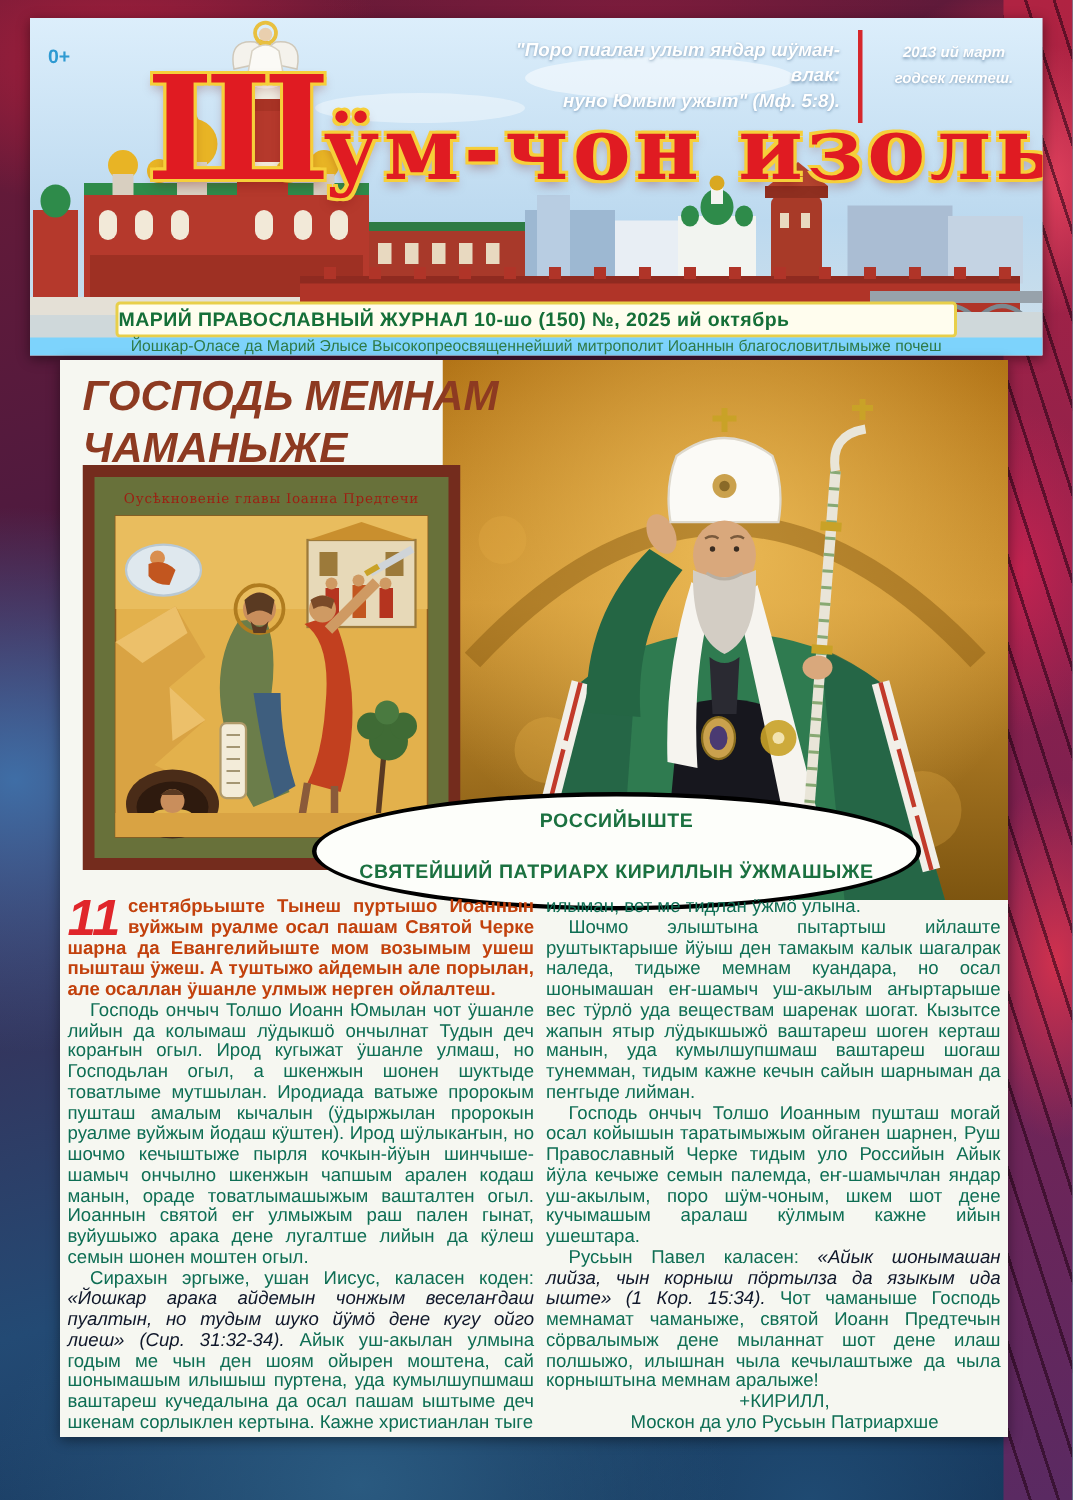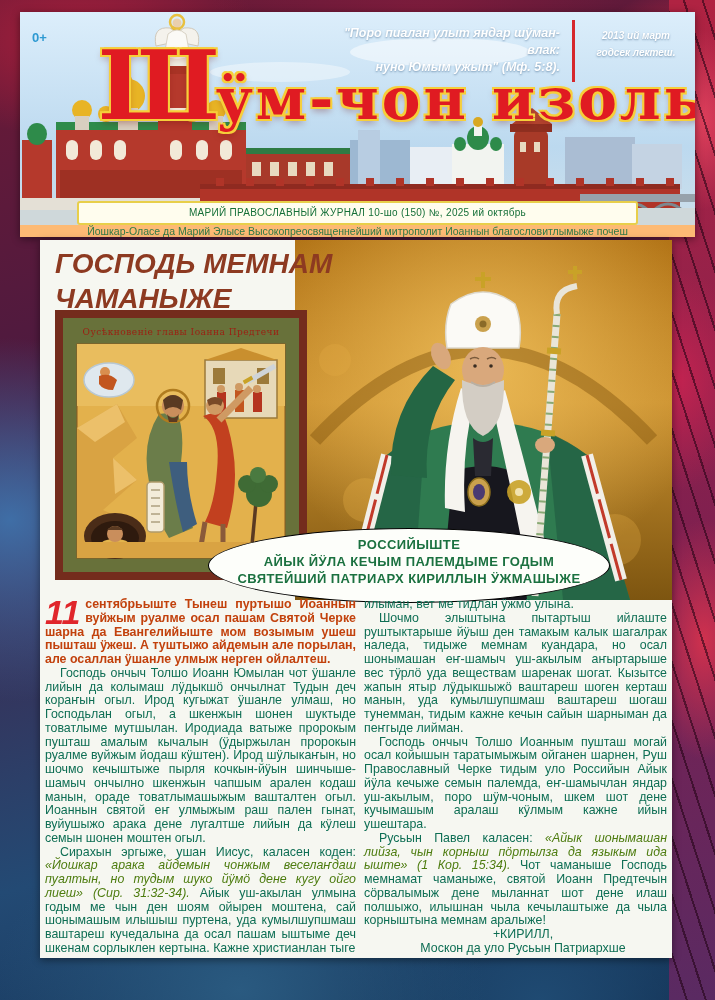--- a/index.html
+++ b/index.html
@@ -37,44 +37,44 @@
     color:#fff;font-size:10px;line-height:17px;font-style:italic;font-weight:bold;
     text-shadow:0 1px 2px rgba(40,80,120,.5);}
   .mast{position:absolute;left:78px;top:26px;white-space:nowrap;
     font-family:"DejaVu Serif",serif;font-weight:bold;color:#e01b22;line-height:1;
     text-shadow:-2px -2px 0 #f6cf3a,2px -2px 0 #f6cf3a,-2px 2px 0 #f6cf3a,2px 2px 0 #f6cf3a,0 4px 7px rgba(110,10,10,.35);}
   .m-initial{font-size:96px;letter-spacing:-4px;}
   .m-rest{font-size:58px;letter-spacing:3px;}
   .angel{position:absolute;left:130px;top:0px;}
   .banner{position:absolute;left:57px;top:189px;width:557px;height:20px;
     background:#fffdee;border:2px solid #e8cf4a;border-radius:3px;
-    text-align:center;font-size:10px;font-weight:normal;color:#156f38;line-height:20px;letter-spacing:.3px;}
-  .blessing{position:absolute;left:0;top:213px;width:675px;height:12px;background:#fdba74;
+    font-size:13px;font-weight:bold;color:#156f38;line-height:20px;letter-spacing:.3px;}
+  .blessing{position:absolute;left:0;top:213px;width:675px;height:12px;background:#7dd3fc;
     text-align:center;font-size:10.5px;color:#2e7a47;line-height:12px;}
 
   
   .content-card{position:absolute;left:40px;top:240px;width:632px;height:718px;
     background:#f6f7f1;box-shadow:0 2px 8px rgba(0,0,0,.45);}
   .photo{position:absolute;left:255px;top:0;}
   .headline{position:absolute;left:15px;top:6px;width:285px;margin:0;
     font-size:28px;line-height:35px;font-weight:bold;color:#8d3a21;font-style:italic;}
   .iconframe{position:absolute;left:15px;top:70px;}
   .bubble{position:absolute;left:168px;top:288px;width:400px;height:66px;
-    background:#fdfefa;border:1px solid #000000;border-radius:50%;
+    background:#fdfefa;border:3px solid #000000;border-radius:50%;
     text-align:center;padding-top:7px;
     font-size:13px;line-height:17px;font-weight:bold;color:#1b7140;letter-spacing:.4px;}
   .cols{position:absolute;left:5px;top:358px;width:622px;height:356px;display:flex;}
   .col{font-size:12.4px;line-height:13.75px;color:#0e6e54;text-align:justify;}
   .col-left{width:311px;margin-right:8px;}
   .col-right{width:303px;}
   .col p{margin:0;text-indent:15px;}
   .col p.nid{text-indent:0;}
   .dropcap{float:left;font-size:34px;line-height:26px;font-weight:bold;color:#e0262b;margin:1px 5px 0 0;font-style:italic;}
   .intro{font-weight:bold;color:#c2410c;}
-  .rq{font-style:italic;color:#4d7c0f;}
+  .rq{font-style:italic;color:#0f172a;}
   .sig{margin:0;text-align:center;font-weight:normal;}
 </style>
 </head>
 <body>
 
 <div class="page">
   <div class="leafstrip"></div>
 
   <div class="header-card">
     <svg class="pan" width="675" height="225" viewBox="0 0 675 225">
@@ -328,21 +328,21 @@
       <path d="M196,246 L201,192" stroke="#5a3a22" stroke-width="3.5"></path>
       <circle cx="204" cy="184" r="13" fill="#3f6b35"></circle>
       <circle cx="192" cy="174" r="9" fill="#3f6b35"></circle>
       <circle cx="214" cy="174" r="9" fill="#3f6b35"></circle>
       <circle cx="203" cy="165" r="8" fill="#4a7a40"></circle>
       <polygon points="22,232 230,232 230,248 22,248" fill="#d9a343"></polygon>
     </svg>
 
     <div class="bubble">
       <span>РОССИЙЫШТЕ</span><br>
-      <span>АЙЫК ЙӰЛА КЕЧЫМ ПАЛЕМДЫМЕ ГОДЫМ</span><br>
+      <br>
       <span>СВЯТЕЙШИЙ ПАТРИАРХ КИРИЛЛЫН ӰЖМАШЫЖЕ</span>
     </div>
 
     <div class="cols">
       <div class="col col-left">
         <p class="nid"><span class="dropcap">11</span><span class="intro">сентябрьыште Тынеш пуртышо Иоаннын вуйжым руалме осал пашам Святой Черке шарна да Евангелийыште мом возымым ушеш пышташ ӱжеш. А туштыжо айдемын але порылан, але осаллан ӱшанле улмыж нерген ойлалтеш.</span></p>
         <p>Господь ончыч Толшо Иоанн Юмылан чот ӱшанле лийын да колымаш лӱдыкшӧ ончылнат Тудын деч кораҥын огыл. Ирод кугыжат ӱшанле улмаш, но Господьлан огыл, а шкенжын шонен шуктыде товатлыме мутшылан. Иродиада ватыже пророкым пушташ амалым кычалын (ӱдыржылан пророкын руалме вуйжым йодаш кӱштен). Ирод шӱлыкаҥын, но шочмо кечыштыже пырля кочкын-йӱын шинчыше-шамыч ончылно шкенжын чапшым арален кодаш манын, ораде товатлымашыжым вашталтен огыл. Иоаннын святой еҥ улмыжым раш пален гынат, вуйушыжо арака дене лугалтше лийын да кӱлеш семын шонен моштен огыл.</p>
         <p><span>Сирахын эргыже, ушан Иисус, каласен коден: </span><span class="rq">«Йошкар арака айдемын чонжым веселаҥдаш пуалтын, но тудым шуко йӱмӧ дене кугу ойго лиеш» (Сир. 31:32-34).</span><span> Айык уш-акылан улмына годым ме чын ден шоям ойырен моштена, сай шонымашым илышыш пуртена, уда кумылшупшмаш ваштареш кучедалына да осал пашам ыштыме деч шкенам сорлыклен кертына. Кажне христианлан тыге</span></p>
       </div>
       <div class="col col-right">

